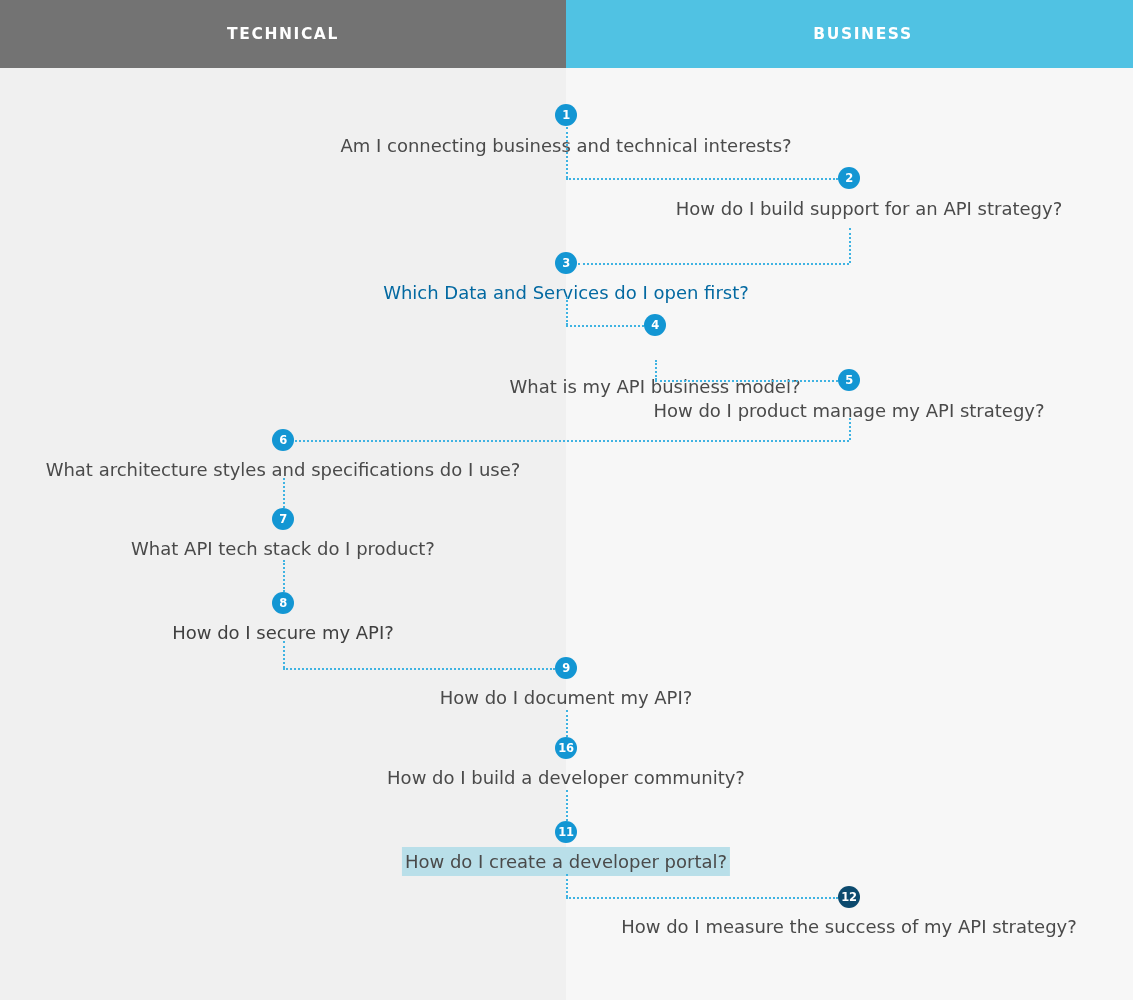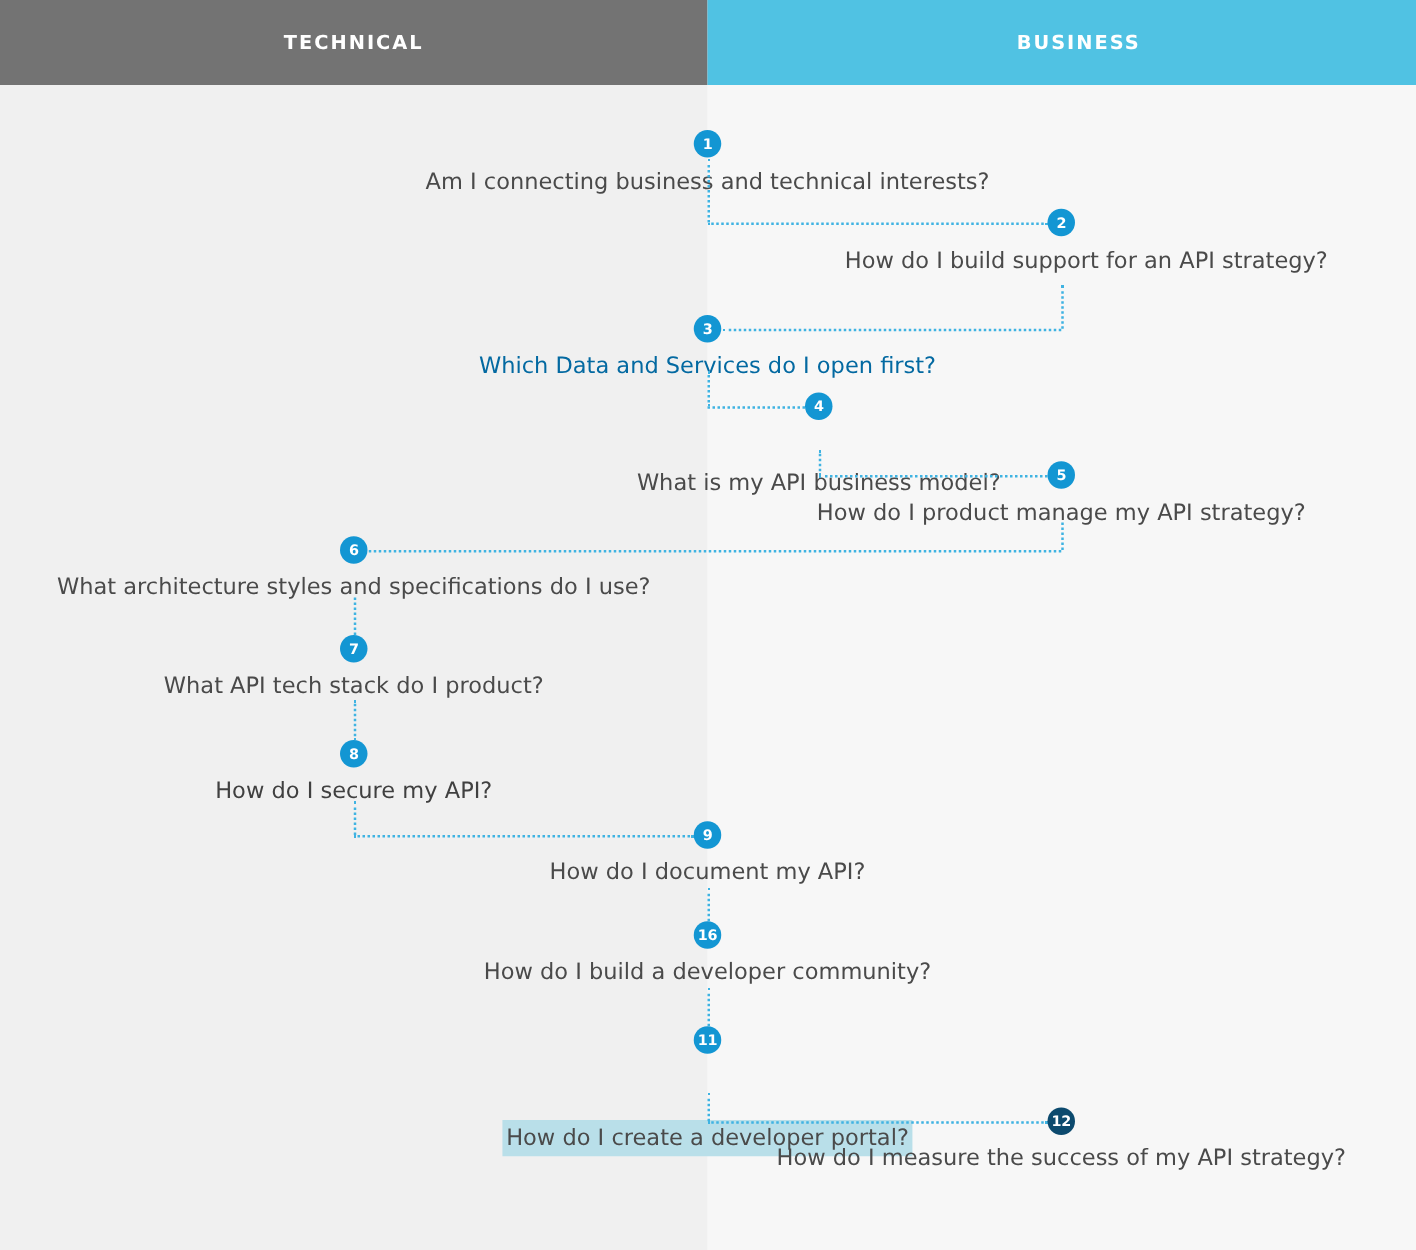--- a/index.html
+++ b/index.html
@@ -190,20 +190,20 @@
       </div>
       <div class="marker" style="left: 566px; top: 668px; background: rgb(19, 150, 211);">9</div>
       <div class="step-text" style="left: 566px; top: 684px; color: rgb(74, 74, 74);">
         <span class="line">How do I document my API?</span>
       </div>
       <div class="marker" style="left: 566px; top: 748px; background: rgb(19, 150, 211);">16</div>
       <div class="step-text" style="left: 566px; top: 764px; color: rgb(74, 74, 74);">
         <span class="line">How do I build a developer community?</span>
       </div>
       <div class="marker" style="left: 566px; top: 832px; background: rgb(19, 150, 211);">11</div>
-      <div class="step-text highlight" style="left: 566px; top: 896px; color: rgb(74, 74, 74);"><span class="line" style="background: rgb(185, 223, 233);">How do I create a developer portal?</span></div>
+      <div class="step-text highlight" style="left: 566px; top: 847px; color: rgb(74, 74, 74);"><span class="line" style="background: rgb(185, 223, 233);">How do I create a developer portal?</span></div>
       <div class="marker" style="left: 849px; top: 897px; background: #0c4a6e;">12</div>
       <div class="step-text" style="left: 849px; top: 913px; color: rgb(74, 74, 74);">
         <span class="line">How do I measure the success of my API strategy?</span>
       </div>
     </div>
 
 </div>
 
 </body></html>

